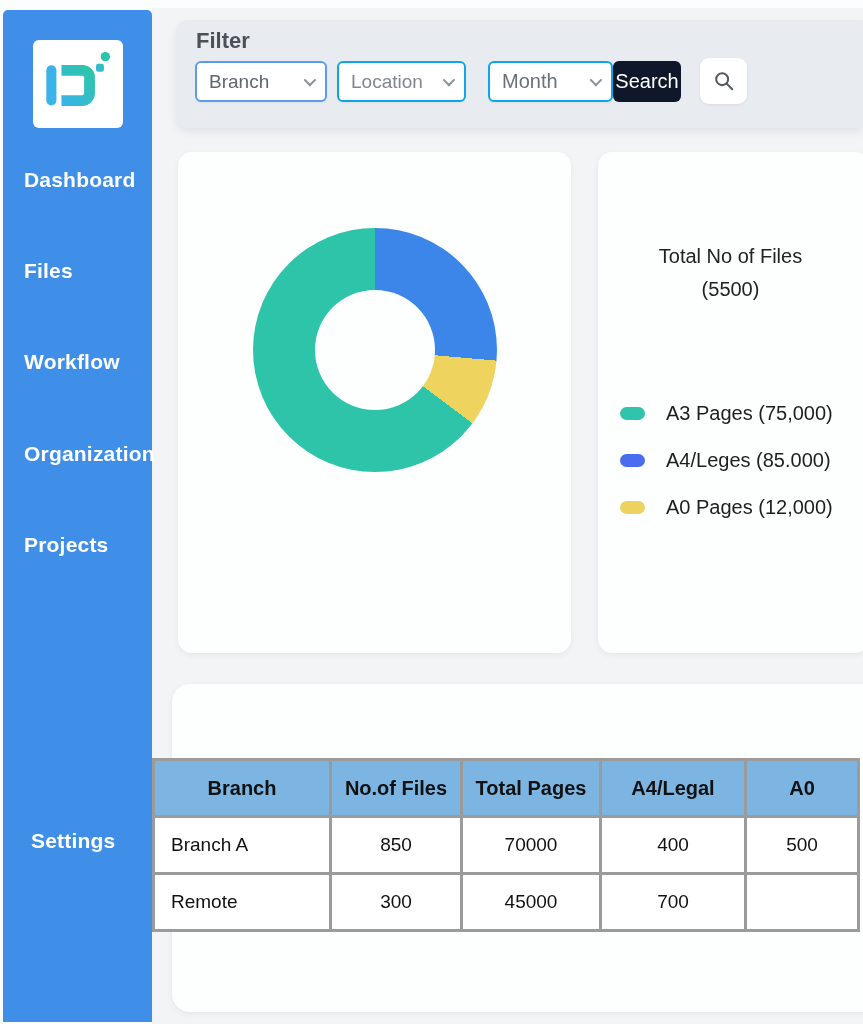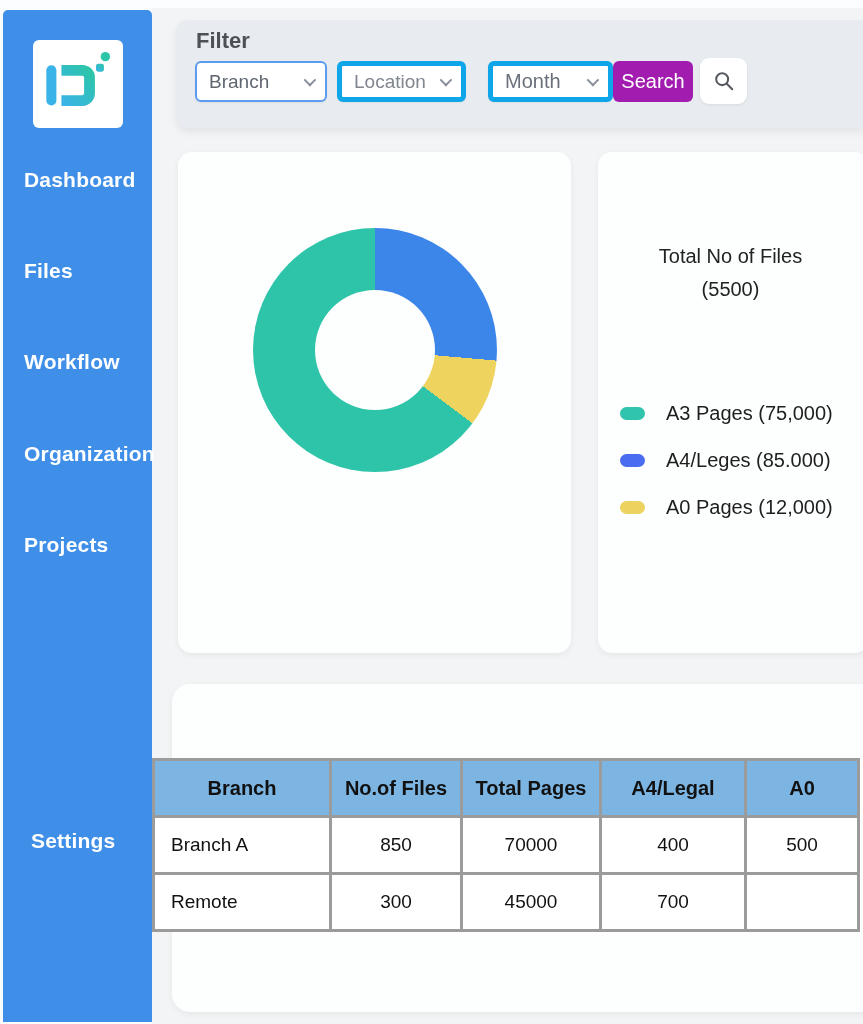--- a/index.html
+++ b/index.html
@@ -16,30 +16,30 @@
               background:#ffffff; border-radius:6px; display:flex; align-items:center; justify-content:center; }
   .nav-item { position:absolute; left:0; width:100%; padding-left:21px; color:#ffffff;
               font-size:21px; font-weight:bold; letter-spacing:.2px; cursor:pointer; }
   .nav-item.settings { padding-left:28px; }
 
   
   .filter-panel { position:absolute; left:176px; top:20px; width:687px; height:108px;
                   background:#e8ecf0; border-radius:12px 0 0 12px;
                   box-shadow:0 4px 8px rgba(0,0,0,.07); z-index:2; }
   .filter-title { position:absolute; left:20px; top:8px; font-size:22px; font-weight:bold; color:#4c5158; }
-  .dd { position:absolute; top:41px; height:41px; background:#ffffff; border:5px solid #0ea5e9;
+  .dd { position:absolute; top:41px; height:41px; background:#ffffff; border:2px solid #0ea5e9;
         border-radius:6px; display:flex; align-items:center; justify-content:space-between;
         padding:0 12px; color:#80868f; font-size:19px; cursor:pointer;
         box-shadow:0 1px 2px rgba(0,0,0,.05); }
   .dd.branch { left:19px; width:132px; border:2px solid #5b9cf0; color:#5f6670; }
   .dd.location { left:161px; width:129px; }
   .dd.month { left:312px; width:125px; color:#6a707a; font-size:20px; }
   .caret { width:9px; height:9px; border-right:2px solid #8a9099; border-bottom:2px solid #8a9099;
            transform:rotate(45deg) translateY(-2px); margin-left:8px; flex:none; }
-  .search-btn { position:absolute; left:437px; top:41px; width:80px; height:41px; background:#a21caf;
+  .search-btn { position:absolute; left:437px; top:41px; width:68px; height:41px; background:#0f172a;
                 color:#ffffff; font-size:20px; border:none; border-radius:6px; cursor:pointer;
                 font-family:inherit;text-align:center; }
   .icon-btn { position:absolute; left:524px; top:38px; width:47px; height:46px; background:#ffffff;
               border:none; border-radius:9px; cursor:pointer; display:flex; align-items:center;
               justify-content:center; box-shadow:0 1px 3px rgba(0,0,0,.08); }
 
   
   .card { position:absolute; background:#fdfefe; box-shadow:0 2px 6px rgba(0,0,0,.06); }
   .chart-card { left:178px; top:152px; width:393px; height:501px; border-radius:14px; }
   .legend-card { left:598px; top:152px; width:271px; height:501px; border-radius:14px; }

